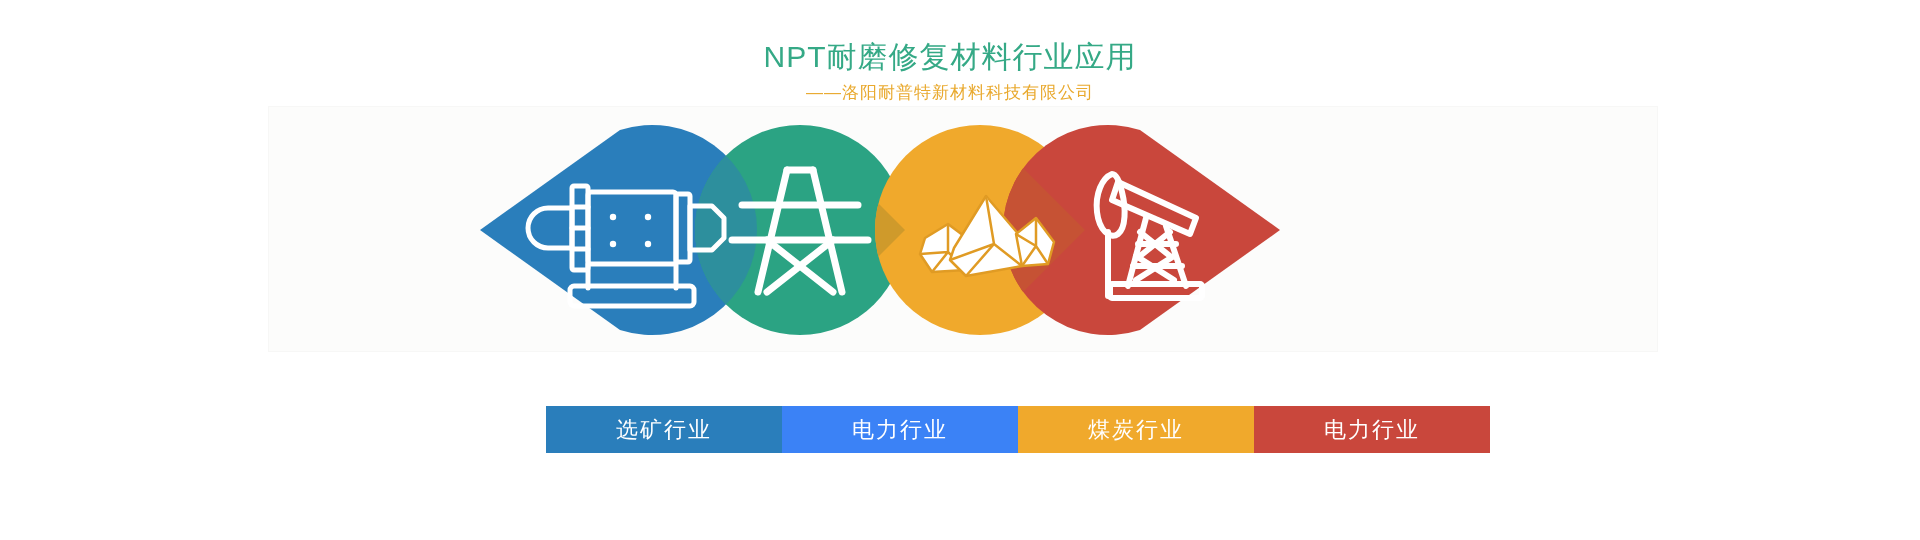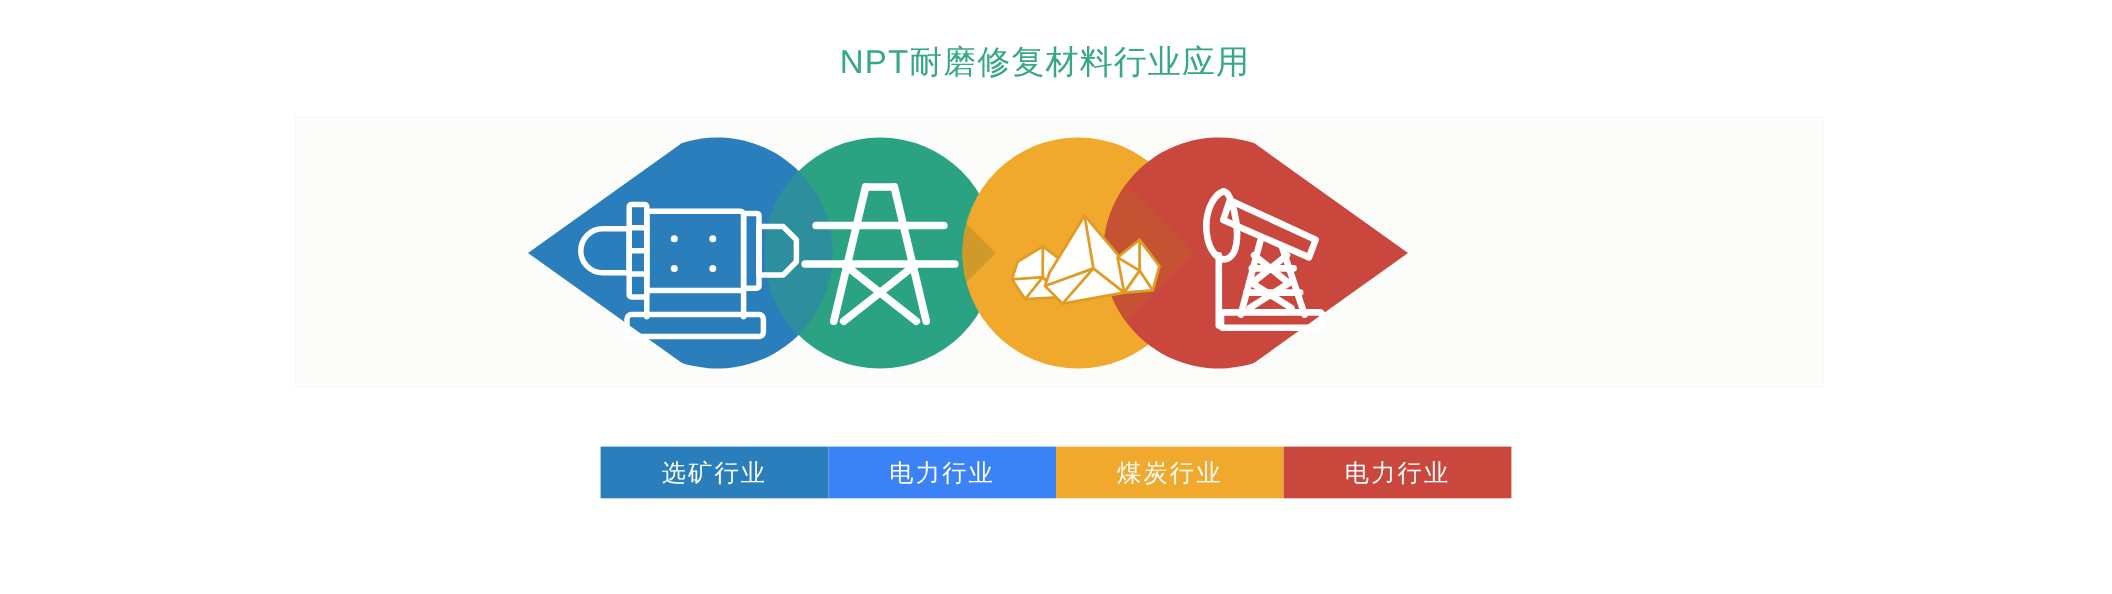--- a/index.html
+++ b/index.html
@@ -63,21 +63,21 @@
     width: 800px;
     height: 220px;
   }
   .venn svg { display: block; }
 
   
   .labelbar {
     position: absolute;
     left: 546px;
     top: 406px;
-    width: 828px;
+    width: 944px;
     height: 47px;
     display: flex;
   }
   .labelbar .seg {
     flex: 1 1 0;
     display: flex;
     align-items: center;
     justify-content: center;
     color: #ffffff;
     font-size: 22px;
@@ -88,20 +88,21 @@
 </style>
 </head>
 <body>
 
 <div class="stage">
 
   <div class="backdrop"></div>
 
   <div class="heading">
     <div class="title">NPT耐磨修复材料行业应用</div>
+    <div class="subtitle">——洛阳耐普特新材料科技有限公司</div>
   </div>
 
   <div class="venn">
     <svg width="800" height="220" viewBox="0 0 800 220" xmlns="http://www.w3.org/2000/svg">
       <defs>
         <clipPath id="clipBlue">
           <path d="M 140 10 A 105 105 0 1 1 140 210 L 0 110 Z"></path>
         </clipPath>
         <clipPath id="clipTeal">
             <circle cx="320" cy="110" r="105"></circle>

